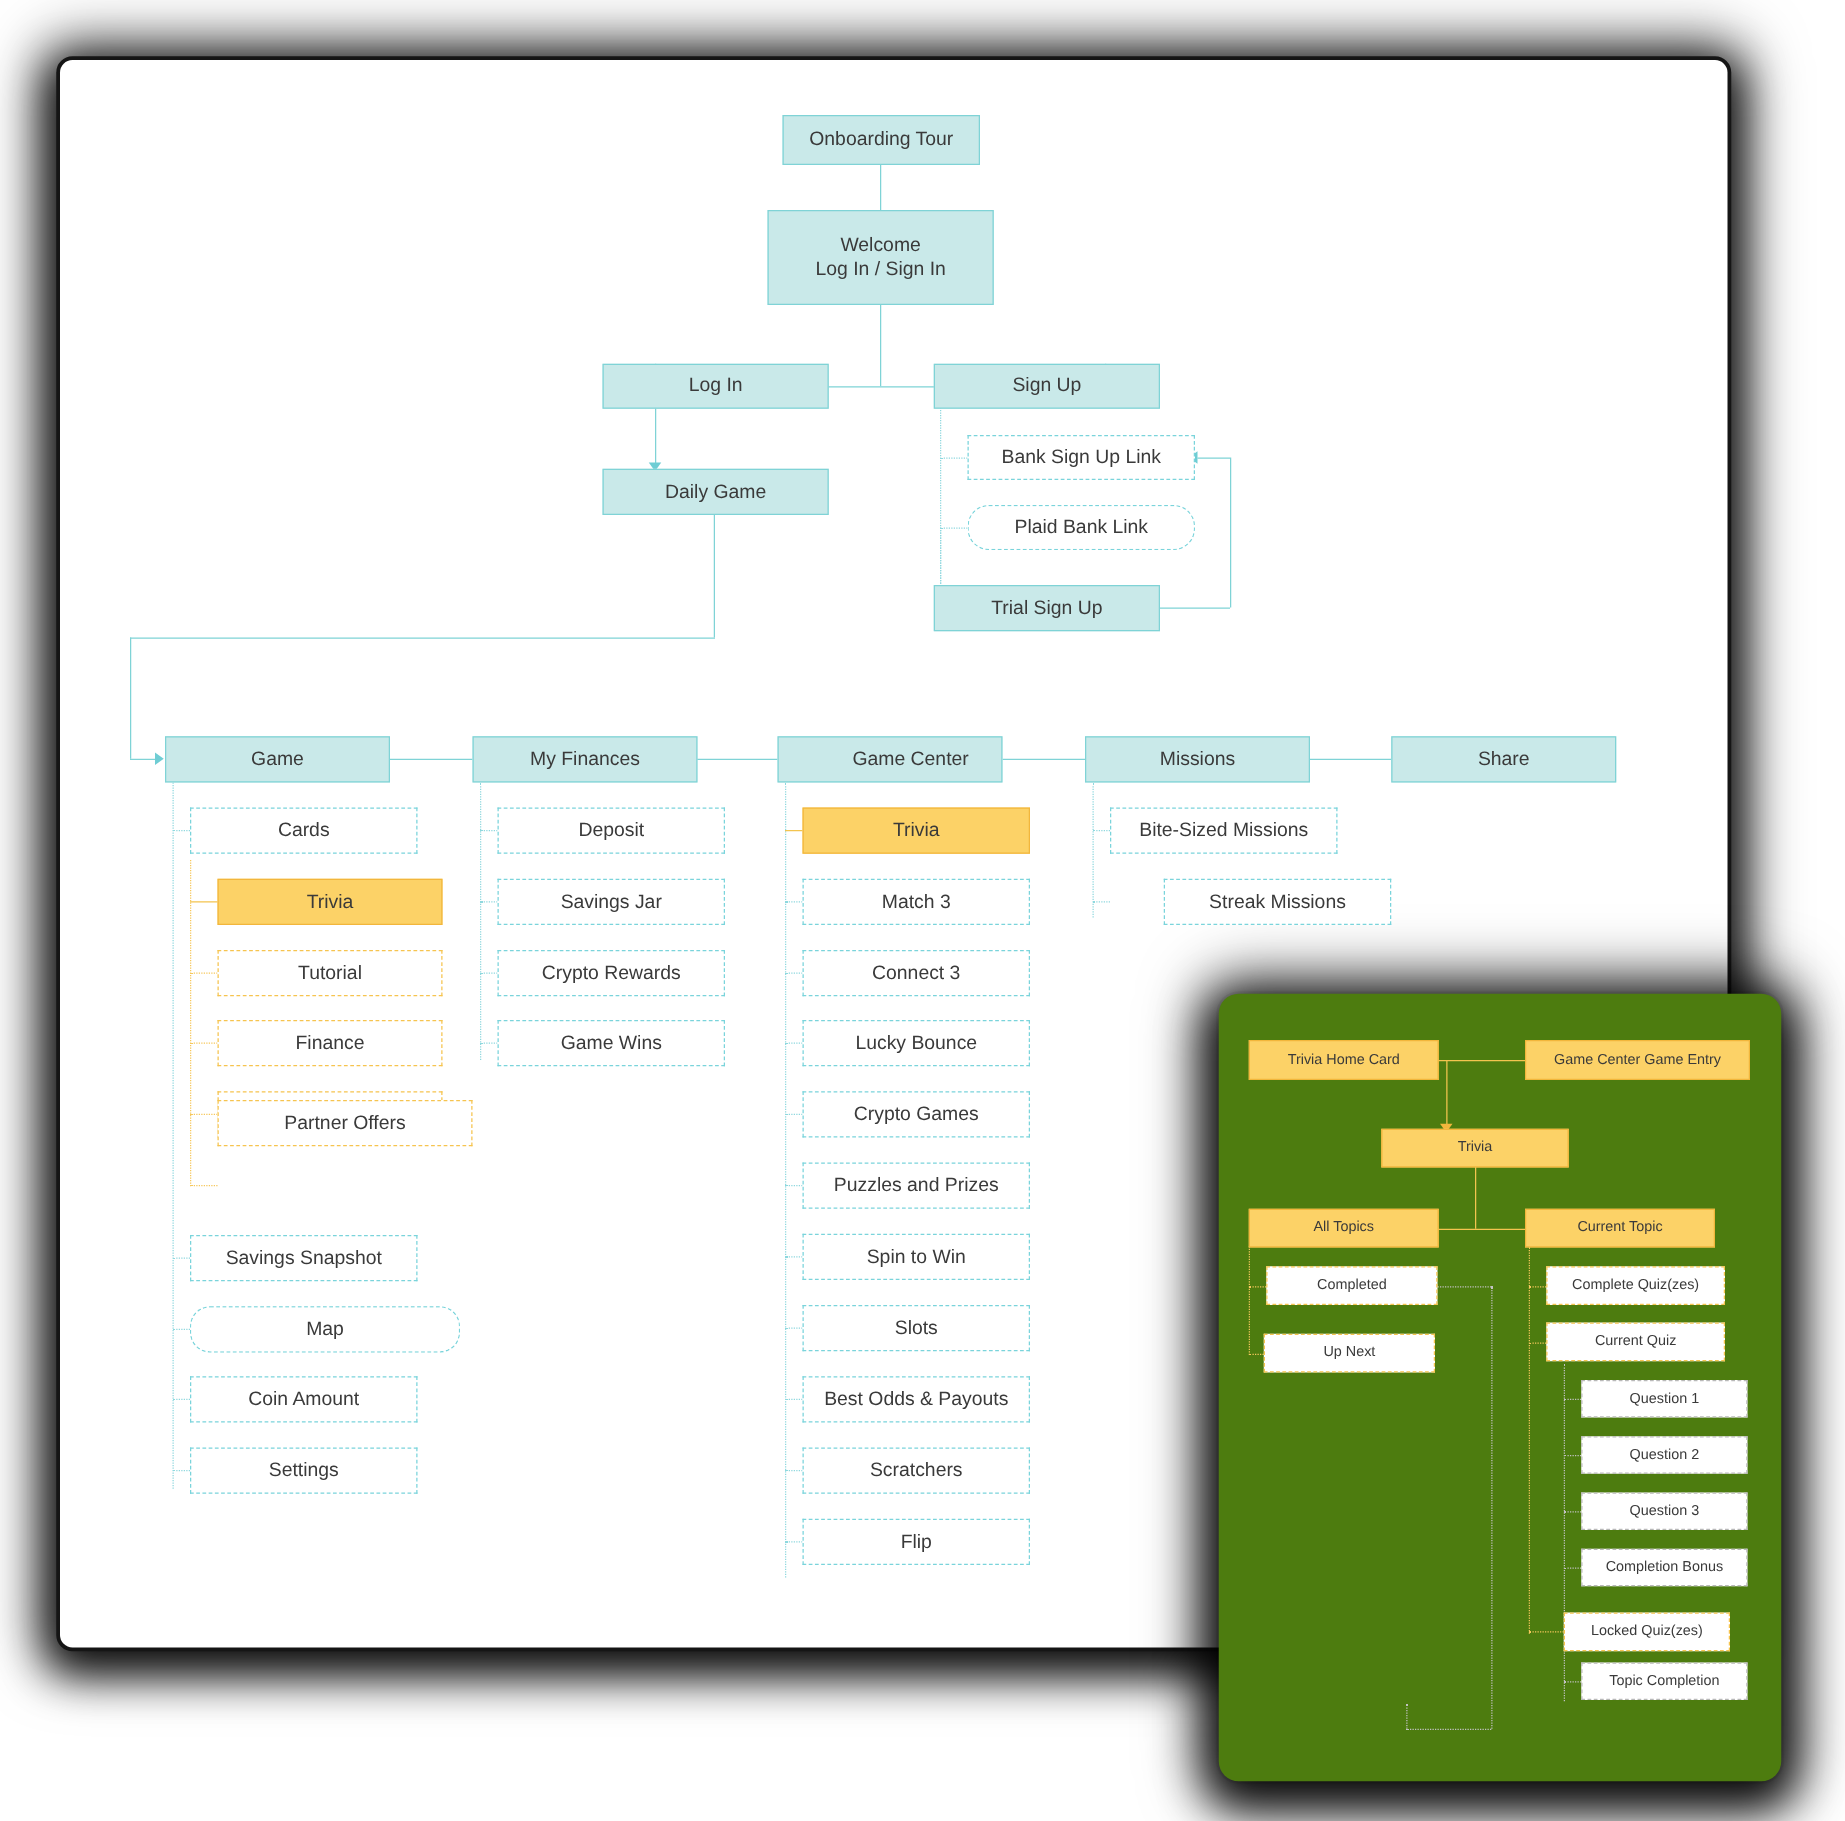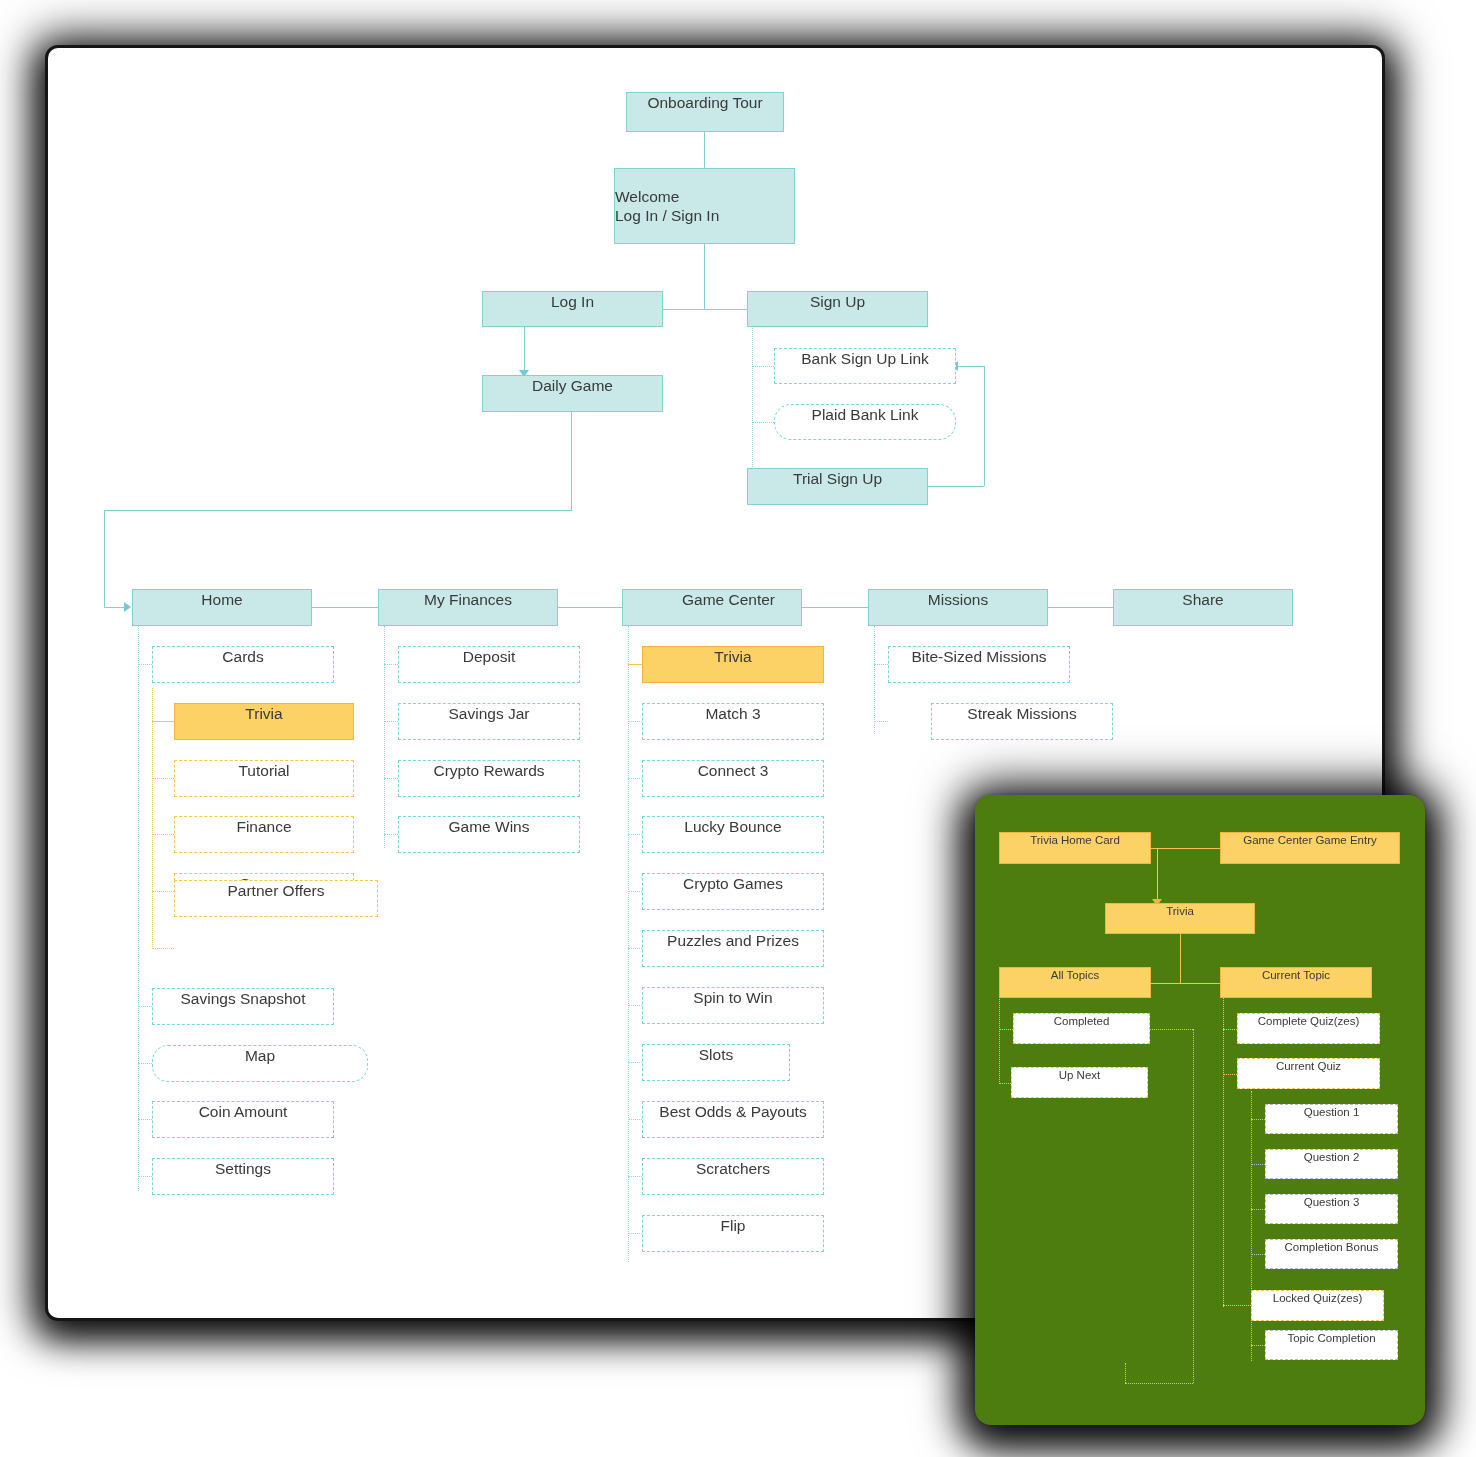--- a/index.html
+++ b/index.html
@@ -29,21 +29,21 @@
     position:absolute;left:975px;top:795px;width:450px;height:630px;
     background:#4d7c0f;border-radius:16px;
     box-shadow:0 0 0 2px rgba(0,0,0,.06), 0 12px 36px 10px rgba(0,0,0,.92),
                0 0 48px 14px rgba(0,0,0,.6);
     overflow:hidden;
   }
 
   
   .node{
     position:absolute;box-sizing:border-box;display:flex;
-    align-items:flex-start;justify-content:center;text-align:center;
+    align-items:center;justify-content:center;text-align:center;
     color:#3a3a3a;line-height:1.25;z-index:4;
   }
   
   .n-teal{background:#c9e9e9;border:1.5px solid #7fd3d6;font-size:15.5px;}
   
   .n-teal-d{background:#ffffff;border:1.6px dashed #7ad4db;font-size:15.5px;}
   
   .n-yel{background:#fcd267;border:1.6px solid #f2b63c;font-size:15.5px;}
   
   .n-yel-d{background:#ffffff;border:1.6px dashed #f6c44f;font-size:15.5px;}
@@ -139,21 +139,21 @@
 
     <div class="node n-teal-d" style="left:726px;top:356px;width:182px;height:36px;border-radius:17px;">
       <span>Plaid Bank Link</span>
     </div>
 
     <div class="node n-teal" style="left:699px;top:420px;width:181px;height:37px;">
       <span>Trial Sign Up</span>
     </div>
 
     <div class="node n-teal" style="left:84px;top:541px;width:180px;height:37px;">
-      <span>Home</span>
+      <span>Game</span>
     </div>
     <div class="node n-teal" style="left:330px;top:541px;width:180px;height:37px;">
       <span>My Finances</span>
     </div>
     <div class="node n-teal" style="left:574px;top:541px;width:180px;height:37px;padding-left:33px;">
       <span>Game Center</span>
     </div>
     <div class="node n-teal" style="left:820px;top:541px;width:180px;height:37px;">
       <span>Missions</span>
     </div>
@@ -252,21 +252,21 @@
       </div>
     <div class="node n-teal-d" style="left:594px;top:825px;width:182px;height:37px;">
         <span>Crypto Games</span>
       </div>
     <div class="node n-teal-d" style="left:594px;top:882px;width:182px;height:37px;">
         <span>Puzzles and Prizes</span>
       </div>
     <div class="node n-teal-d" style="left:594px;top:939px;width:182px;height:37px;">
         <span>Spin to Win</span>
       </div>
-    <div class="node n-teal-d" style="left:594px;top:996px;width:148px;height:37px;">
+    <div class="node n-teal-d" style="left:594px;top:996px;width:182px;height:37px;">
         <span>Slots</span>
       </div>
     <div class="node n-teal-d" style="left:594px;top:1053px;width:182px;height:37px;">
         <span>Best Odds &amp; Payouts</span>
       </div>
     <div class="node n-teal-d" style="left:594px;top:1110px;width:182px;height:37px;">
         <span>Scratchers</span>
       </div>
     <div class="node n-teal-d" style="left:594px;top:1167px;width:182px;height:37px;">
         <span>Flip</span>

